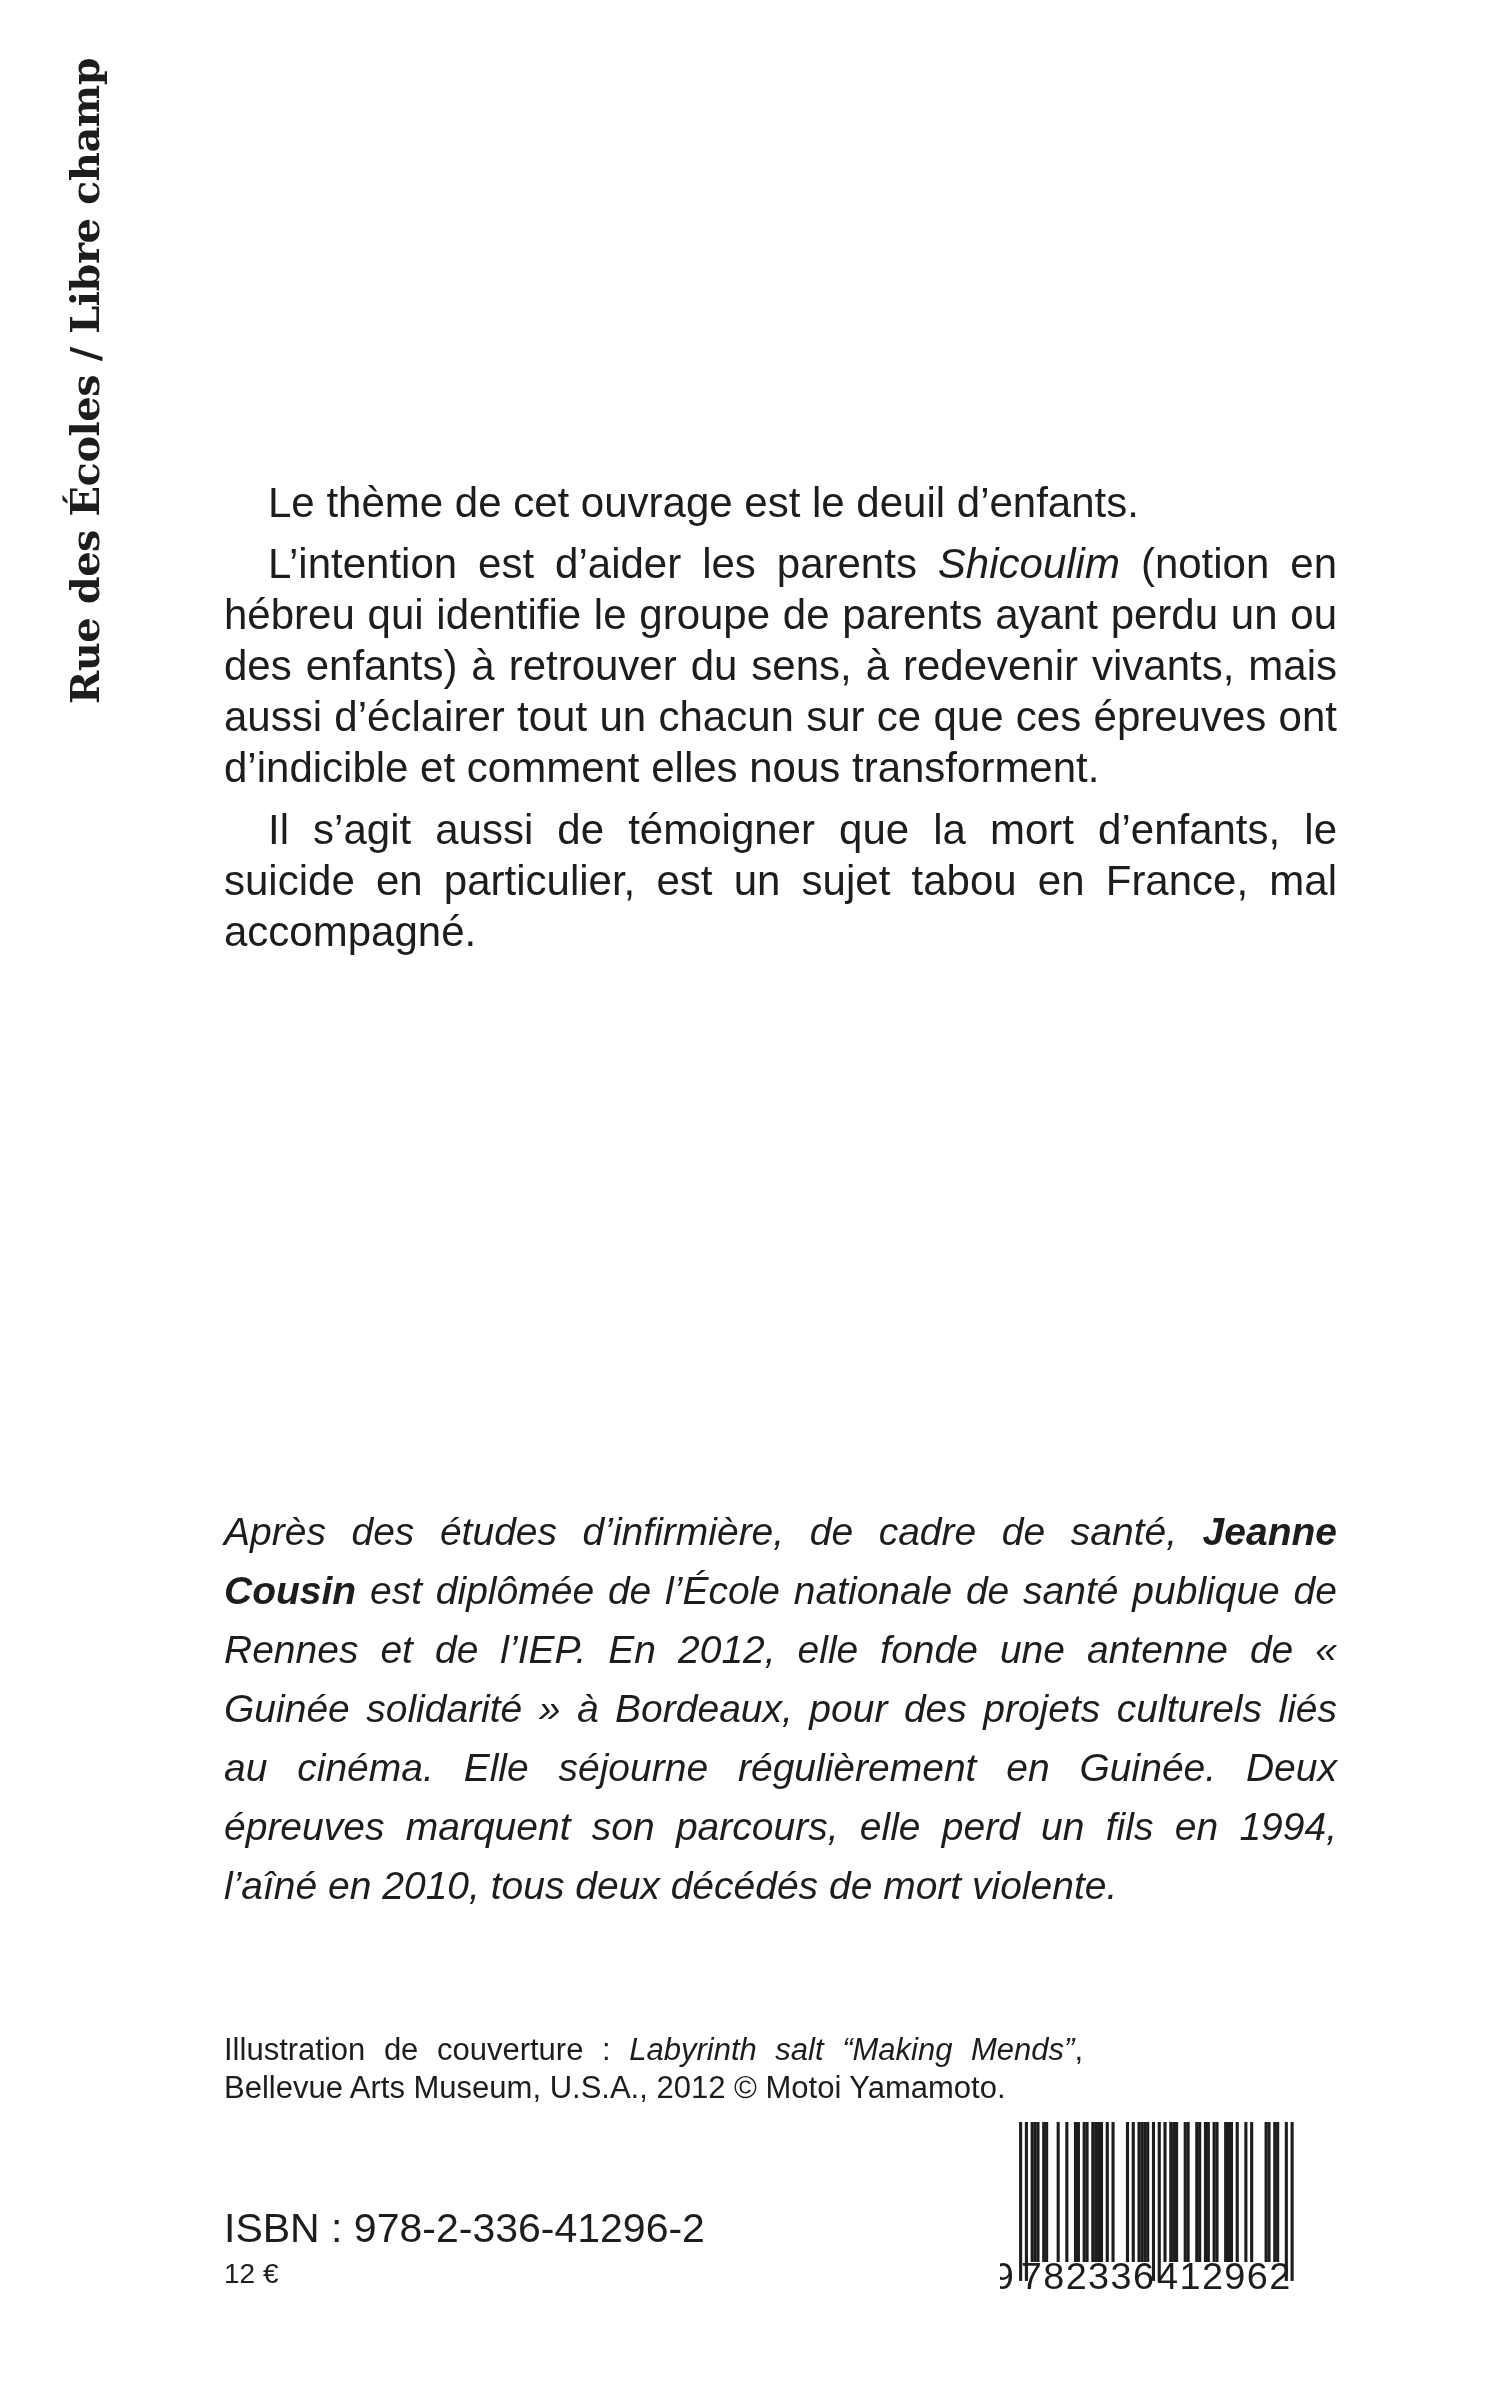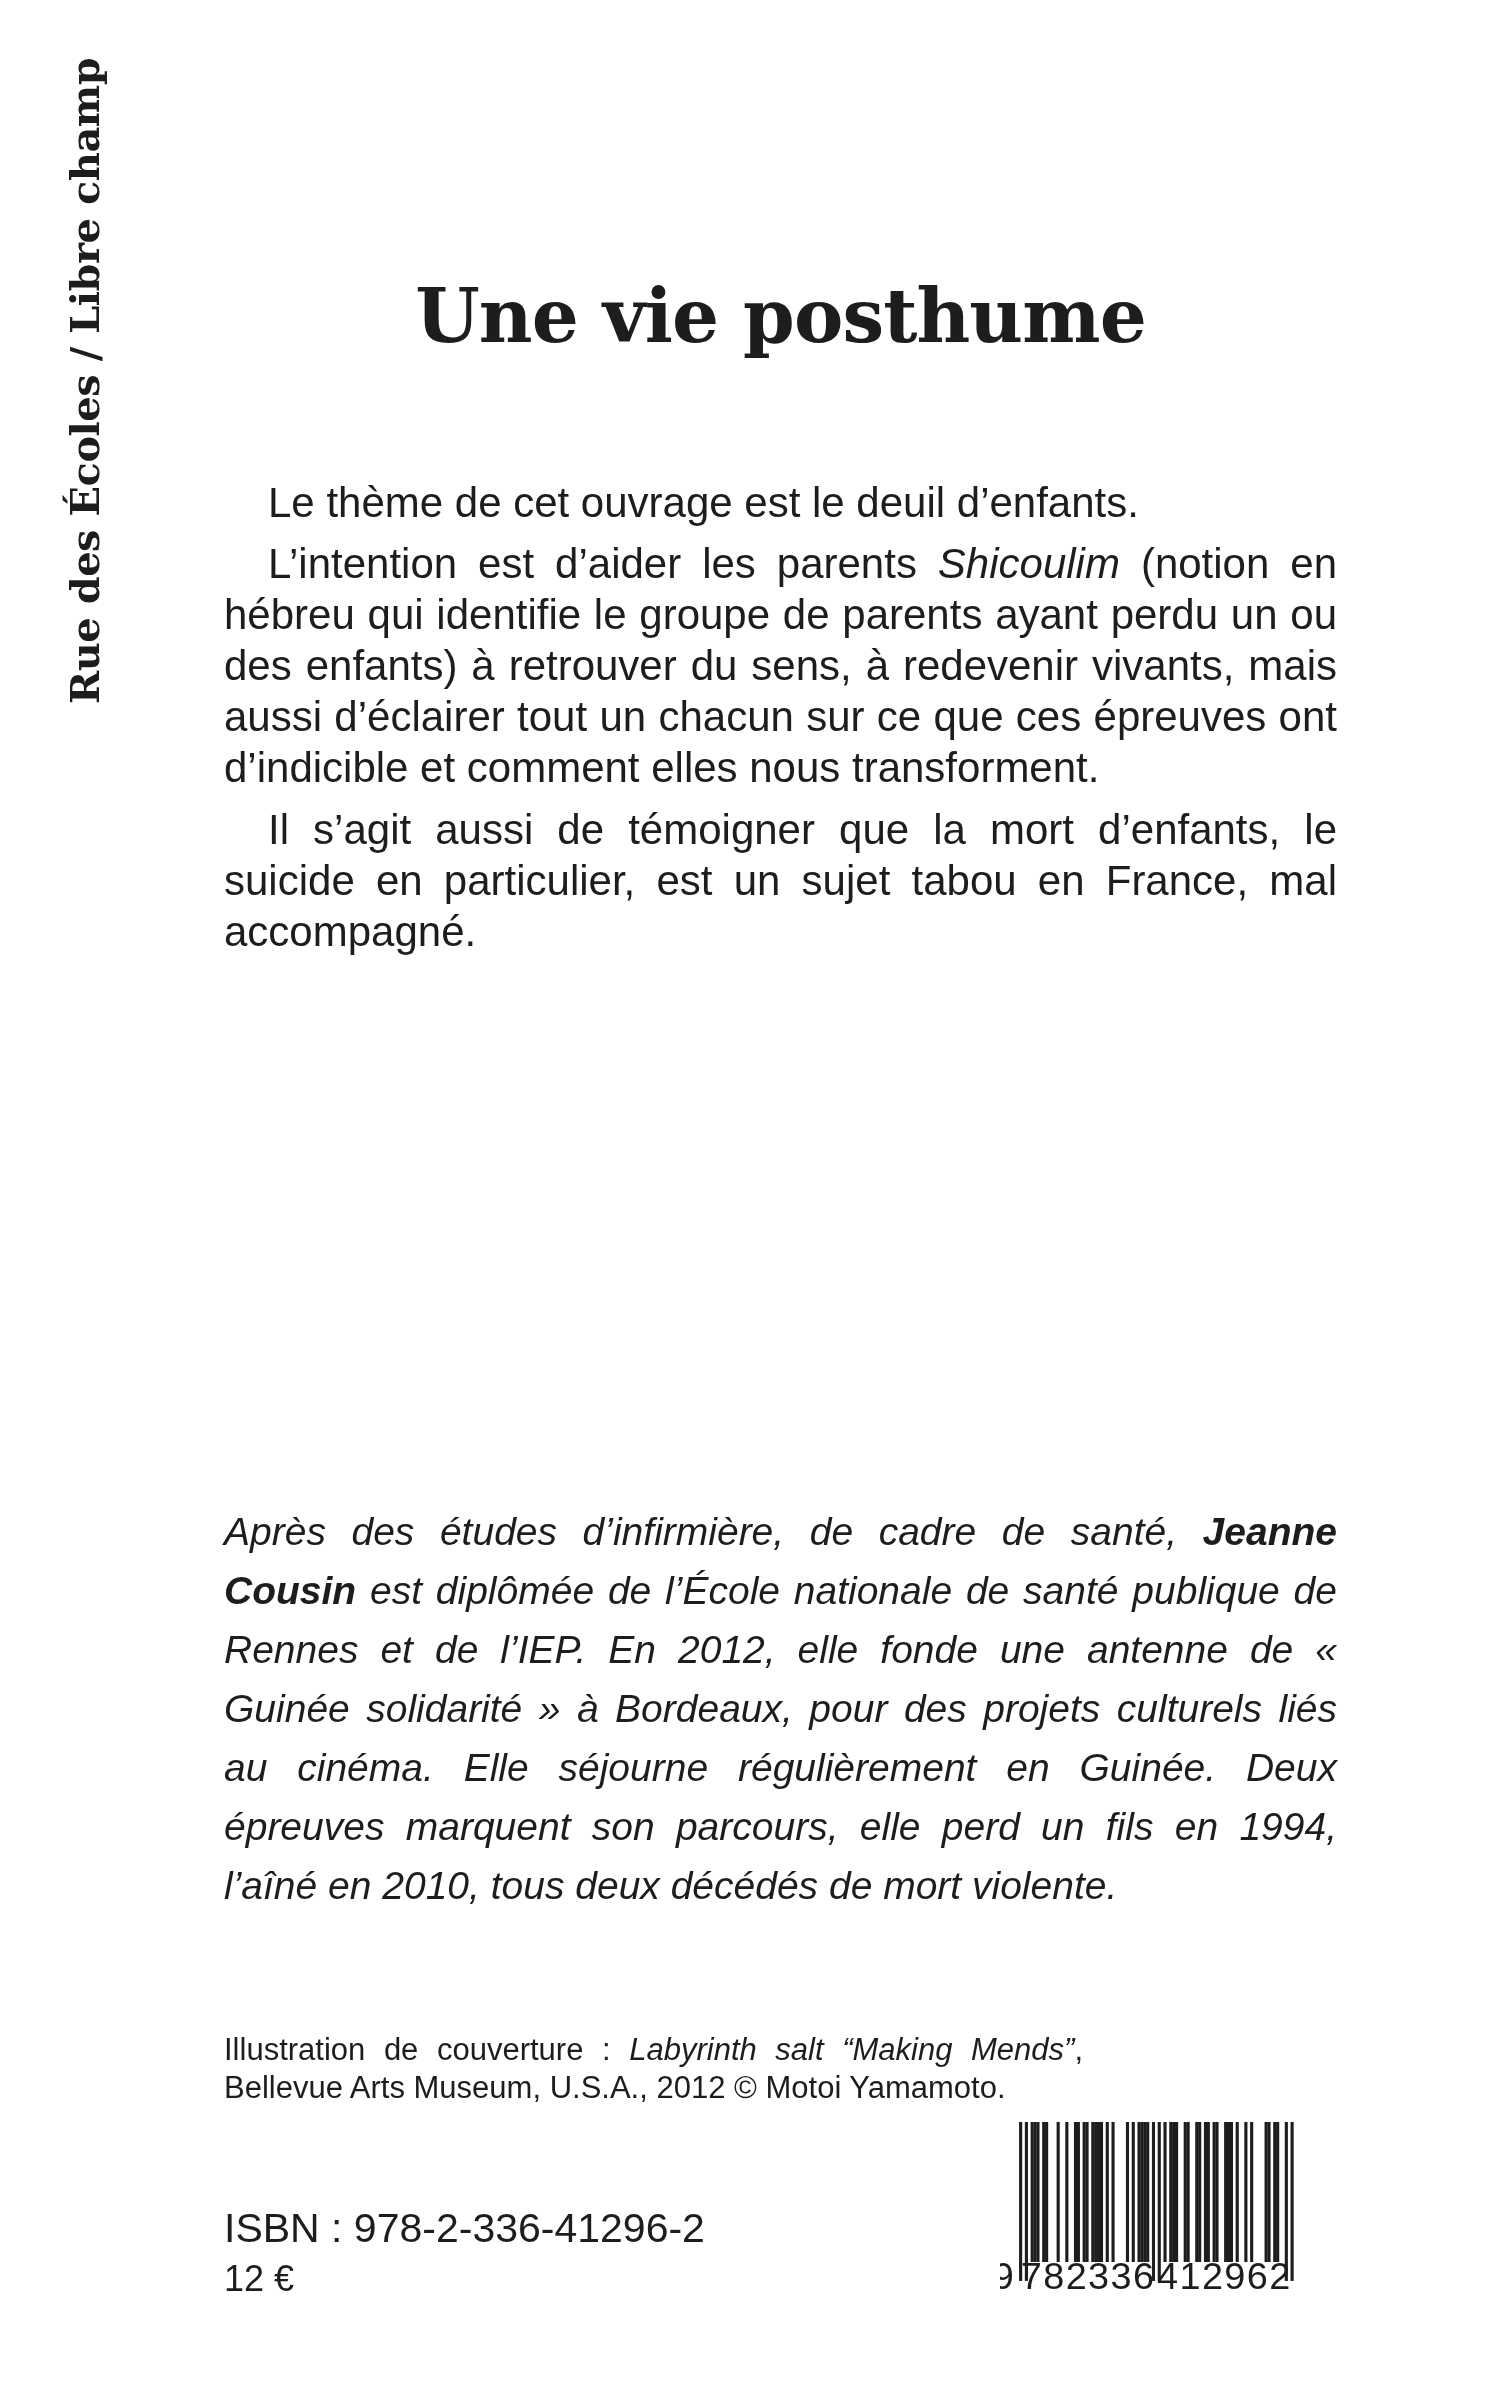--- a/index.html
+++ b/index.html
@@ -69,36 +69,35 @@
   .credit .l1{text-align:justify;text-align-last:justify;}
 
   .isbn{
     position:absolute;
     left:224px;top:2205px;
     font-size:41px;
   }
   .price{
     position:absolute;
     left:224px;top:2258px;
-    font-size:36px;
+    font-size:28px;
   }
   .barcode{
     position:absolute;
     left:1000px;top:2122px;
     width:303px;height:175px;
   }
 </style>
 </head>
 <body>
 
 <div class="page">
 
   <div class="spine">Rue des Écoles / Libre champ</div>
 
-  <h1 class="title">Une vie posthume</h1>
 
   <div class="synopsis">
     <p><span>Le thème de cet ouvrage est le deuil d’enfants.</span></p>
     <p><span>L’intention est d’aider les parents </span><span class="it">Shicoulim</span><span> (notion en hébreu qui identifie le groupe de parents ayant perdu un ou des enfants) à retrouver du sens, à redevenir vivants, mais aussi d’éclairer tout un chacun sur ce que ces épreuves ont d’indicible et comment elles nous transforment.</span></p>
     <p><span>Il s’agit aussi de témoigner que la mort d’enfants, le suicide en particulier, est un sujet tabou en France, mal accompagné.</span></p>
   </div>
 
   <div class="bio"><span class="it">Après des études d’infirmière, de cadre de santé, </span><span class="it bd">Jeanne Cousin</span><span class="it"> est diplômée de l’École nationale de santé publique de Rennes et de l’IEP. En 2012, elle fonde une antenne de « Guinée solidarité » à Bordeaux, pour des projets culturels liés au cinéma. Elle séjourne régulièrement en Guinée. Deux épreuves marquent son parcours, elle perd un fils en 1994, l’aîné en 2010, tous deux décédés de mort violente.</span></div>
 
   <div class="credit">

